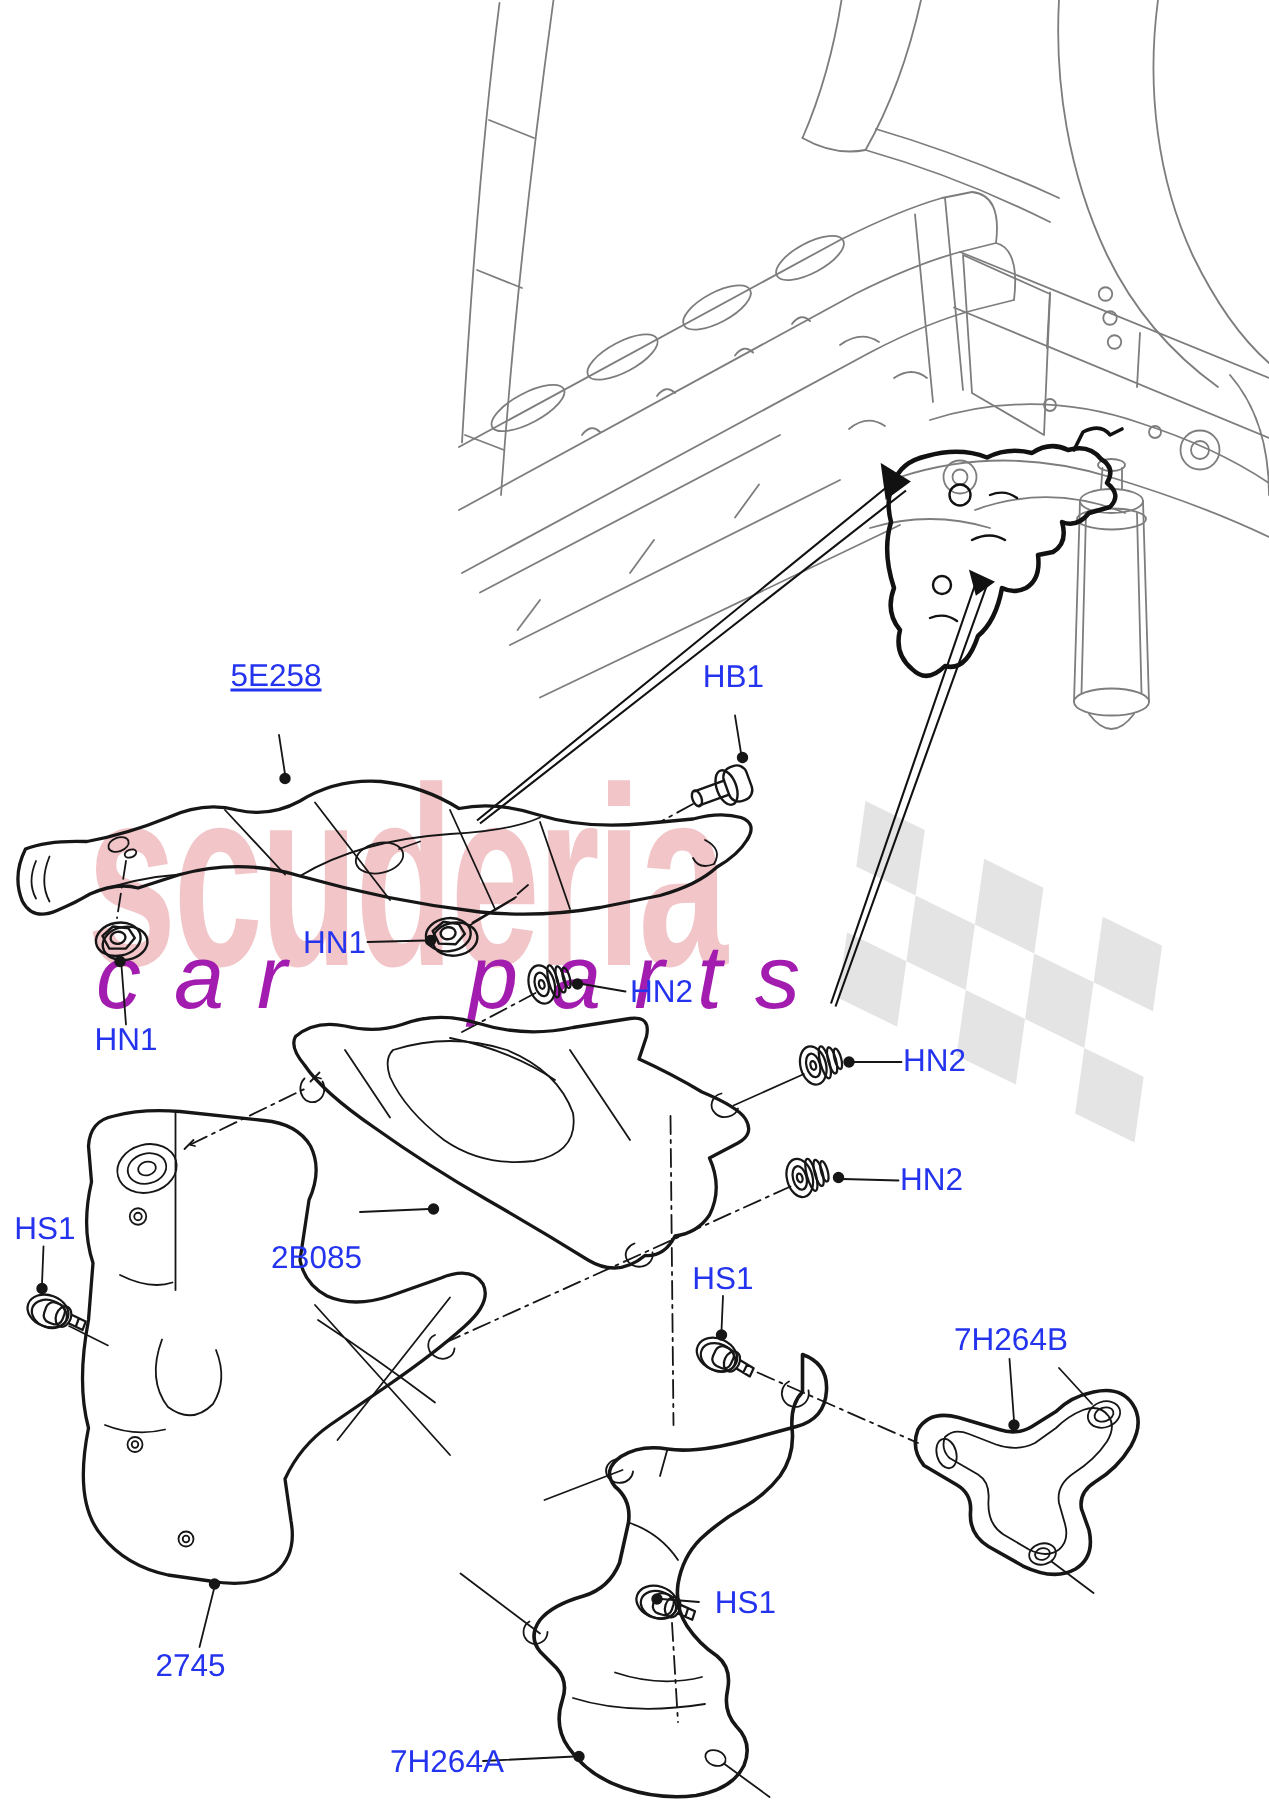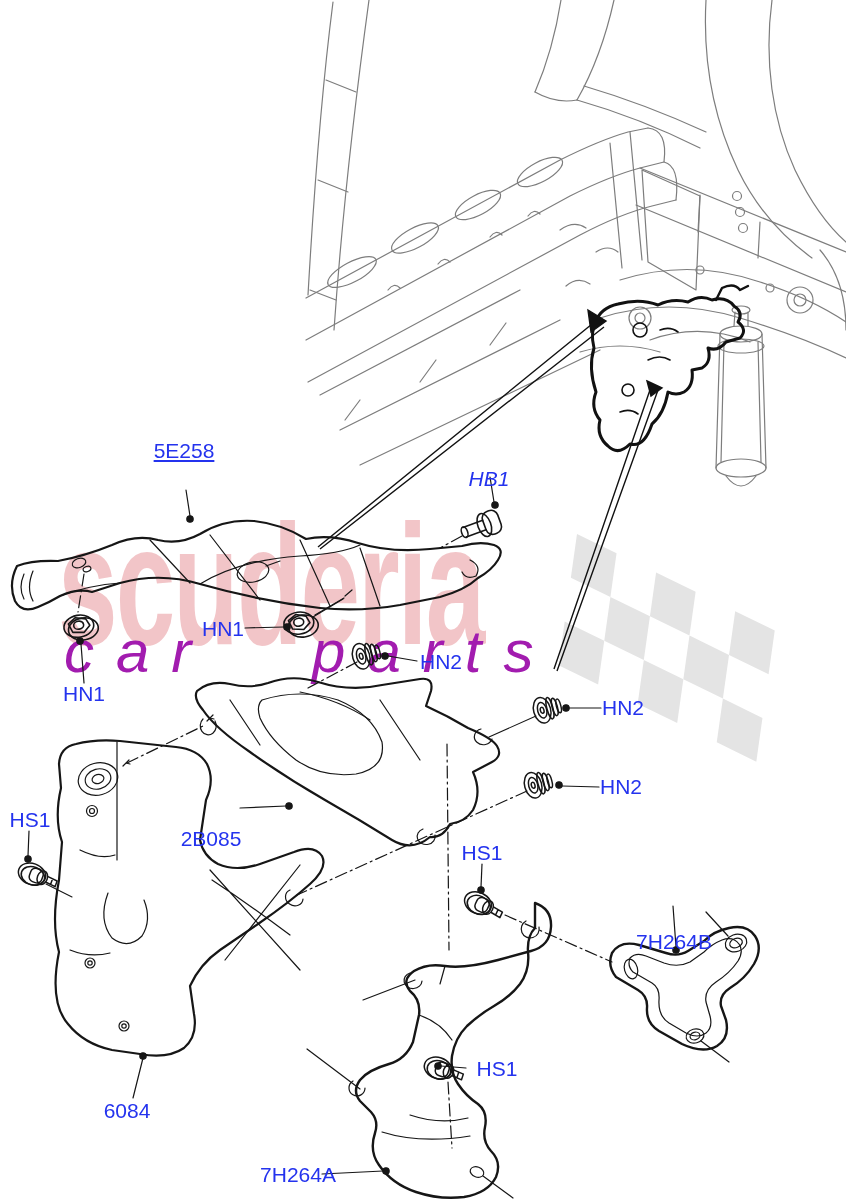--- a/index.html
+++ b/index.html
@@ -294,27 +294,27 @@
           <circle cx="438" cy="1066" r="3.2" fill="#161616"></circle>
         <path d="M143,1058 L133,1098"></path>
           <circle cx="143" cy="1056" r="3.2" fill="#161616"></circle>
         <path d="M322,1174 L383,1171"></path>
           <circle cx="386" cy="1171" r="3.2" fill="#161616"></circle>
       </g>
     </g>
   </svg>
 
   <div class="lbl" style="left:184px;top:451px;text-decoration:underline;">5E258</div>
-  <div class="lbl" style="left:489px;top:479px;font-style:italic;">HB1</div>
+  <div class="lbl" style="left:489px;top:452px;">HB1</div>
   <div class="lbl" style="left:223px;top:629px;">HN1</div>
   <div class="lbl" style="left:84px;top:694px;">HN1</div>
   <div class="lbl" style="left:441px;top:662px;">HN2</div>
   <div class="lbl" style="left:623px;top:708px;">HN2</div>
   <div class="lbl" style="left:621px;top:787px;">HN2</div>
   <div class="lbl" style="left:211px;top:839px;">2B085</div>
   <div class="lbl" style="left:30px;top:820px;">HS1</div>
   <div class="lbl" style="left:482px;top:853px;">HS1</div>
-  <div class="lbl" style="left:674px;top:942px;">7H264B</div>
+  <div class="lbl" style="left:674px;top:894px;">7H264B</div>
   <div class="lbl" style="left:497px;top:1069px;">HS1</div>
-  <div class="lbl" style="left:127px;top:1111px;">6084</div>
+  <div class="lbl" style="left:127px;top:1111px;">2745</div>
   <div class="lbl" style="left:298px;top:1175px;">7H264A</div>
 
 </div>
 
 </body></html>

